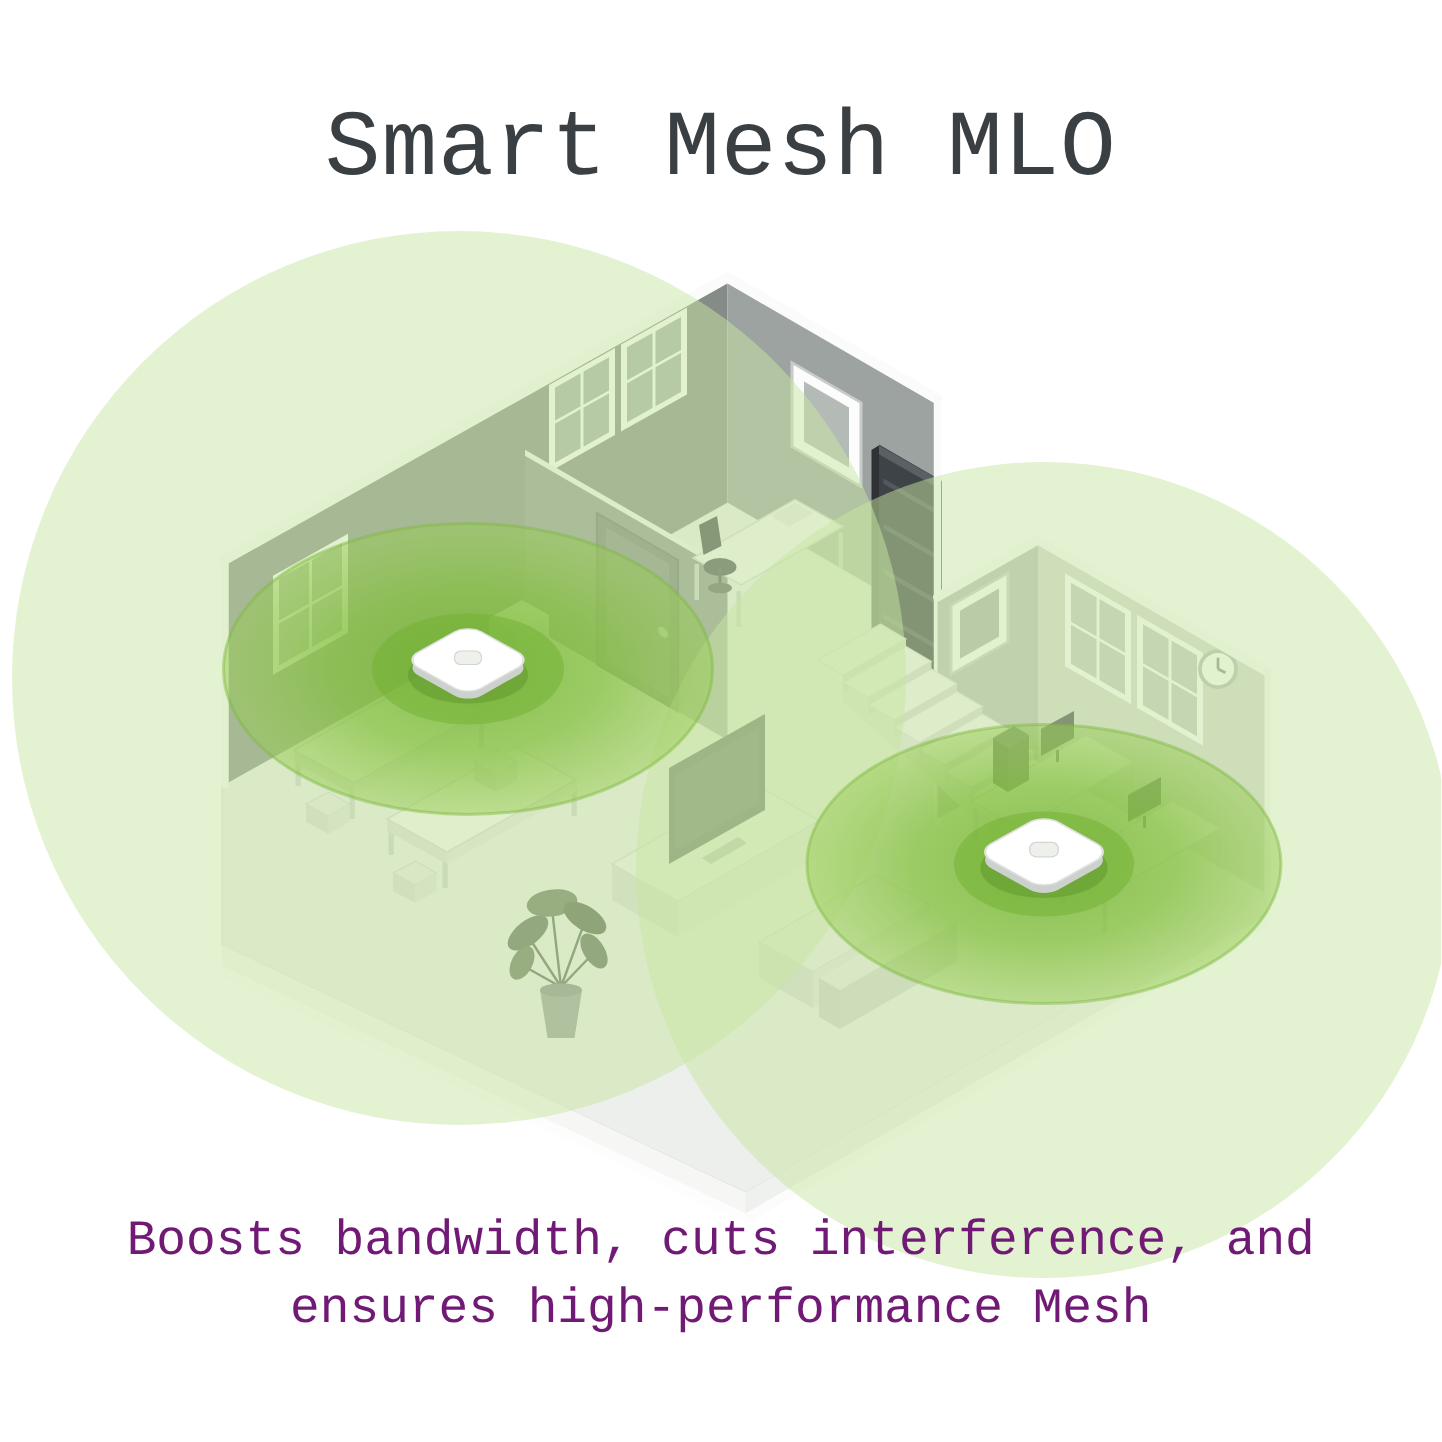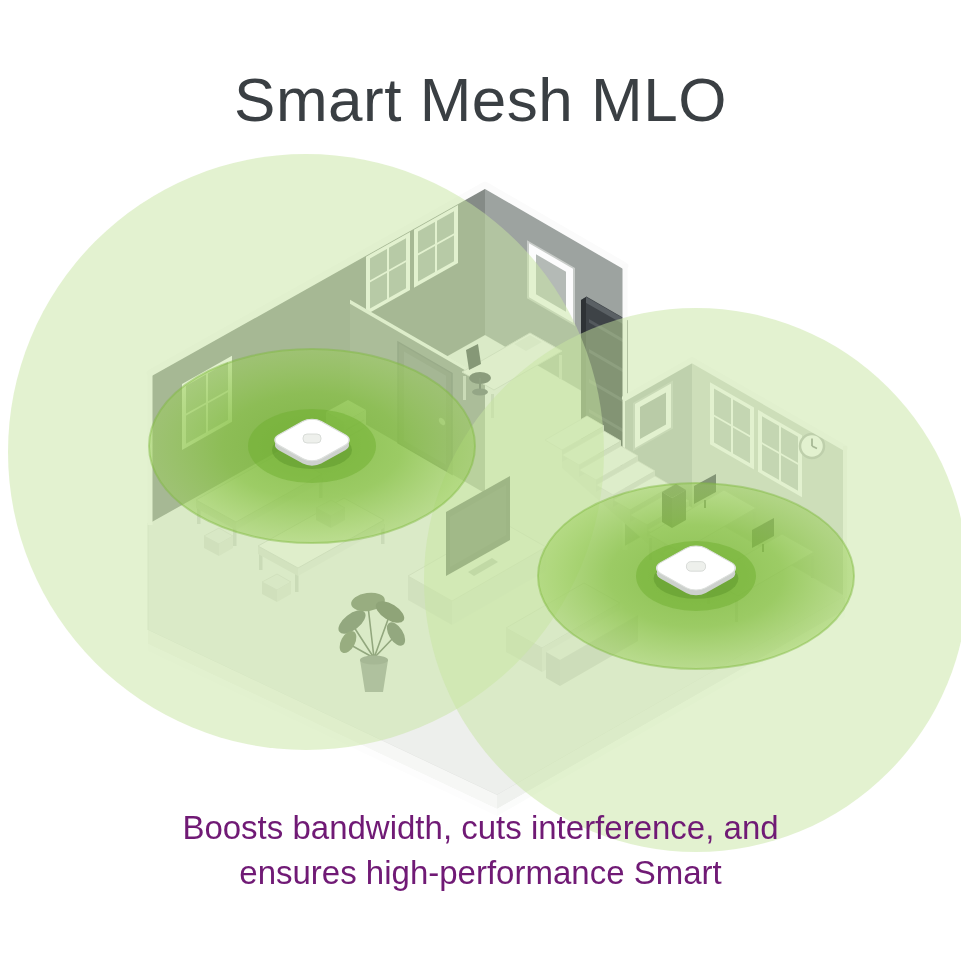--- a/index.html
+++ b/index.html
@@ -1,17 +1,17 @@
 <!DOCTYPE html>
 <html><head>
 <meta charset="utf-8">
 <style>
   html,body{margin:0;padding:0;background:#ffffff;}
   body{font-family:"Liberation Sans", sans-serif;}
-  .page{position:relative;width:961px;height:961px;margin:0 auto;background:#ffffff;overflow:hidden;}
+  .page{position:relative;width:961px;height:961px;margin:0 auto;background:#ffffff;overflow:hidden;font-family:Liberation Mono, monospace;}
   .illustration{position:absolute;left:0;top:0;width:961px;height:961px;}
   .title{position:absolute;top:64px;left:0;width:100%;margin:0;text-align:center;
          font-size:62px;font-weight:500;letter-spacing:.5px;color:#3a3f43;}
   .caption{position:absolute;top:806px;left:0;width:100%;text-align:center;
            font-size:33px;line-height:1.36;color:#701a75;}
 </style>
 </head>
 <body>
 
 <div class="page">
@@ -273,16 +273,16 @@
       <rect x="-30" y="-30" width="60" height="60" rx="13" fill="#ffffff" stroke="#dde0dd" stroke-width="1.5"></rect>
     </g>
     <rect x="-9" y="-6" width="18" height="9" rx="4" fill="#eef0ec" stroke="#d2d6d2" stroke-width="0.8"></rect>
   </g>
 </svg>
 
 <h1 class="title">Smart Mesh MLO</h1>
 
 <div class="caption">
   <div>Boosts bandwidth, cuts interference, and</div>
-  <div>ensures high-performance Smart</div>
+  <div>ensures high-performance Mesh</div>
 </div>
 
 </div>
 
 </body></html>

